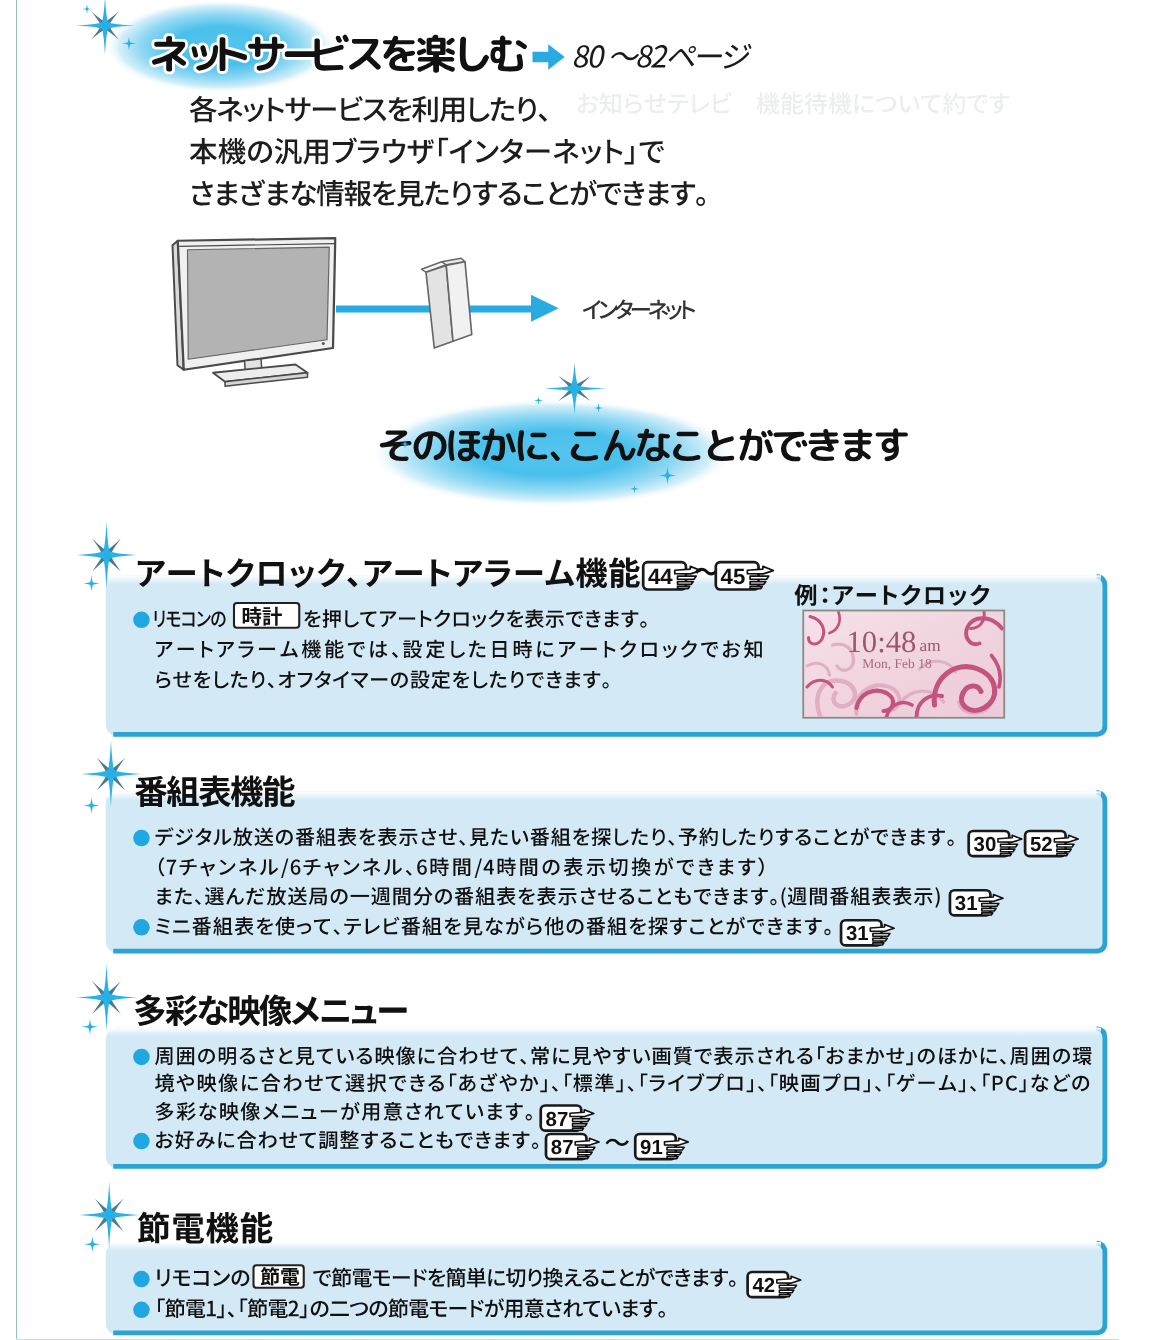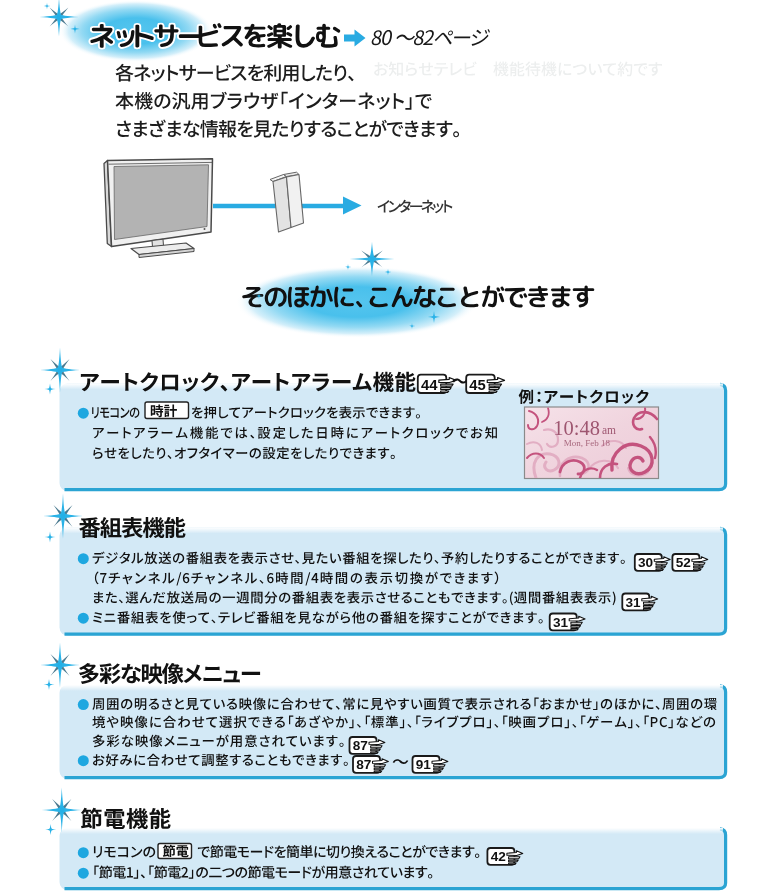--- a/index.html
+++ b/index.html
@@ -1,15 +1,15 @@
 <!DOCTYPE html>
 <html><head><meta charset="utf-8">
 <style>
 html,body{margin:0;padding:0;background:#fff;}
-#page{position:relative;width:735px;height:893px;background:#0f766e;overflow:hidden;}
+#page{position:relative;width:735px;height:893px;background:#0f766e;overflow:hidden;margin-left:11px;}
 </style></head>
 <body>
 <div id="page">
 <svg width="773" height="893" viewBox="0 0 773 893">
 <defs>
 <radialGradient id="eg1" cx="50%" cy="50%" r="50%">
  <stop offset="0%" stop-color="#55c5ee"></stop>
  <stop offset="42%" stop-color="#49c0ec"></stop>
  <stop offset="70%" stop-color="#92d9f3"></stop>
  <stop offset="88%" stop-color="#d4effa"></stop>

